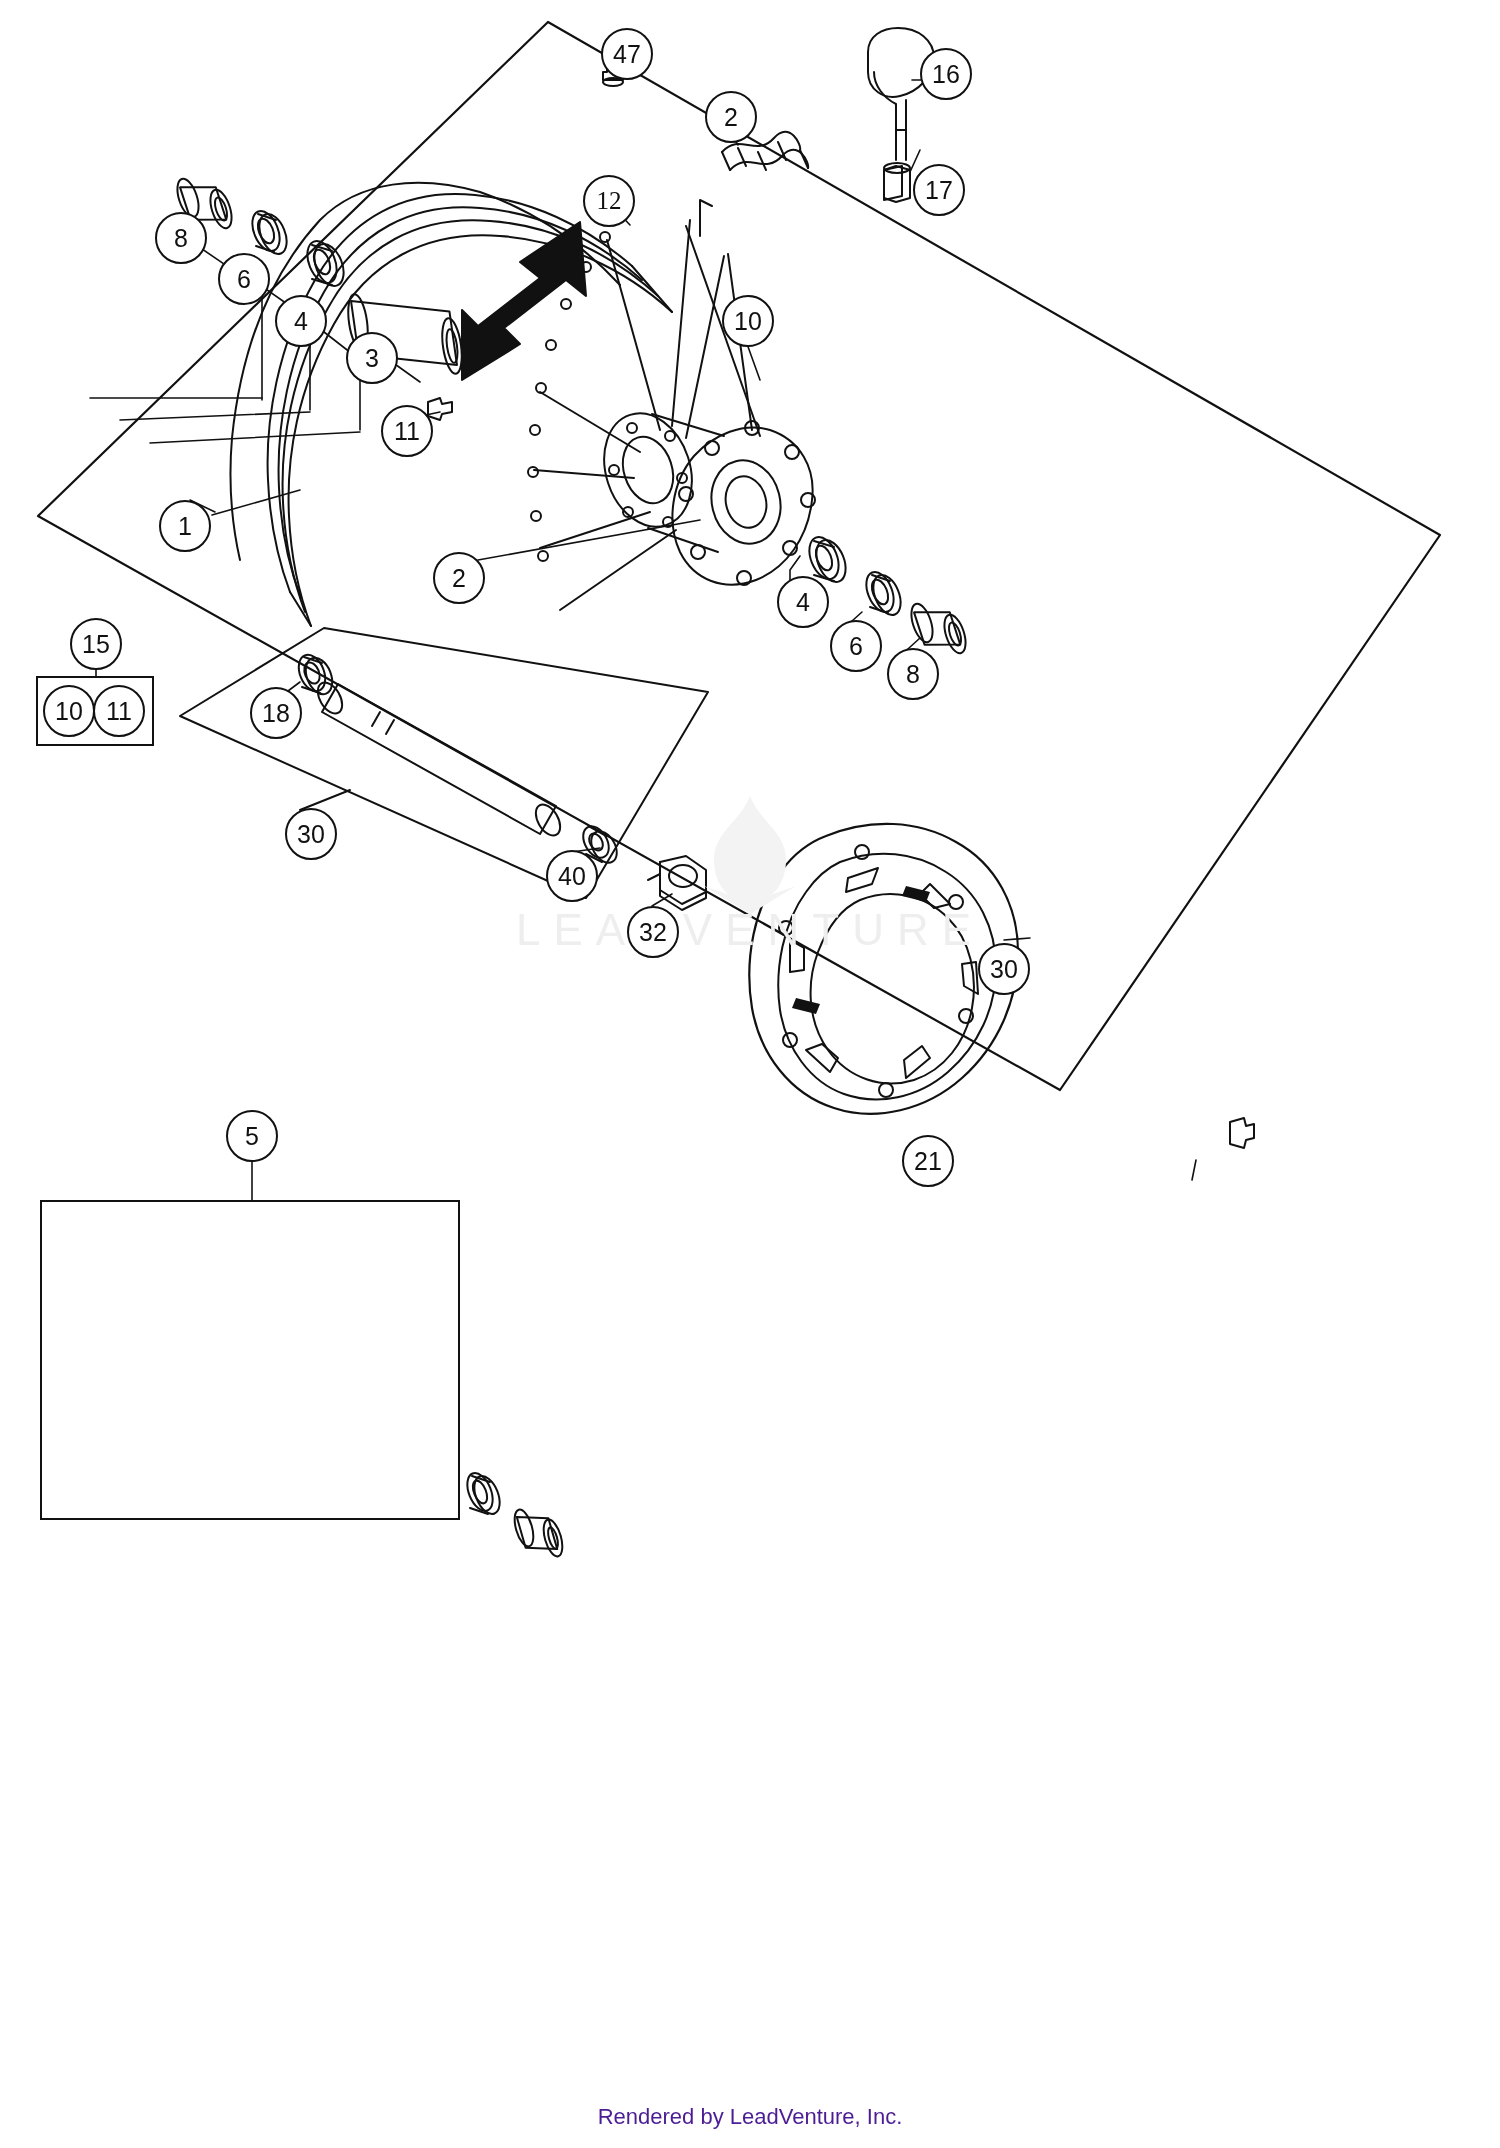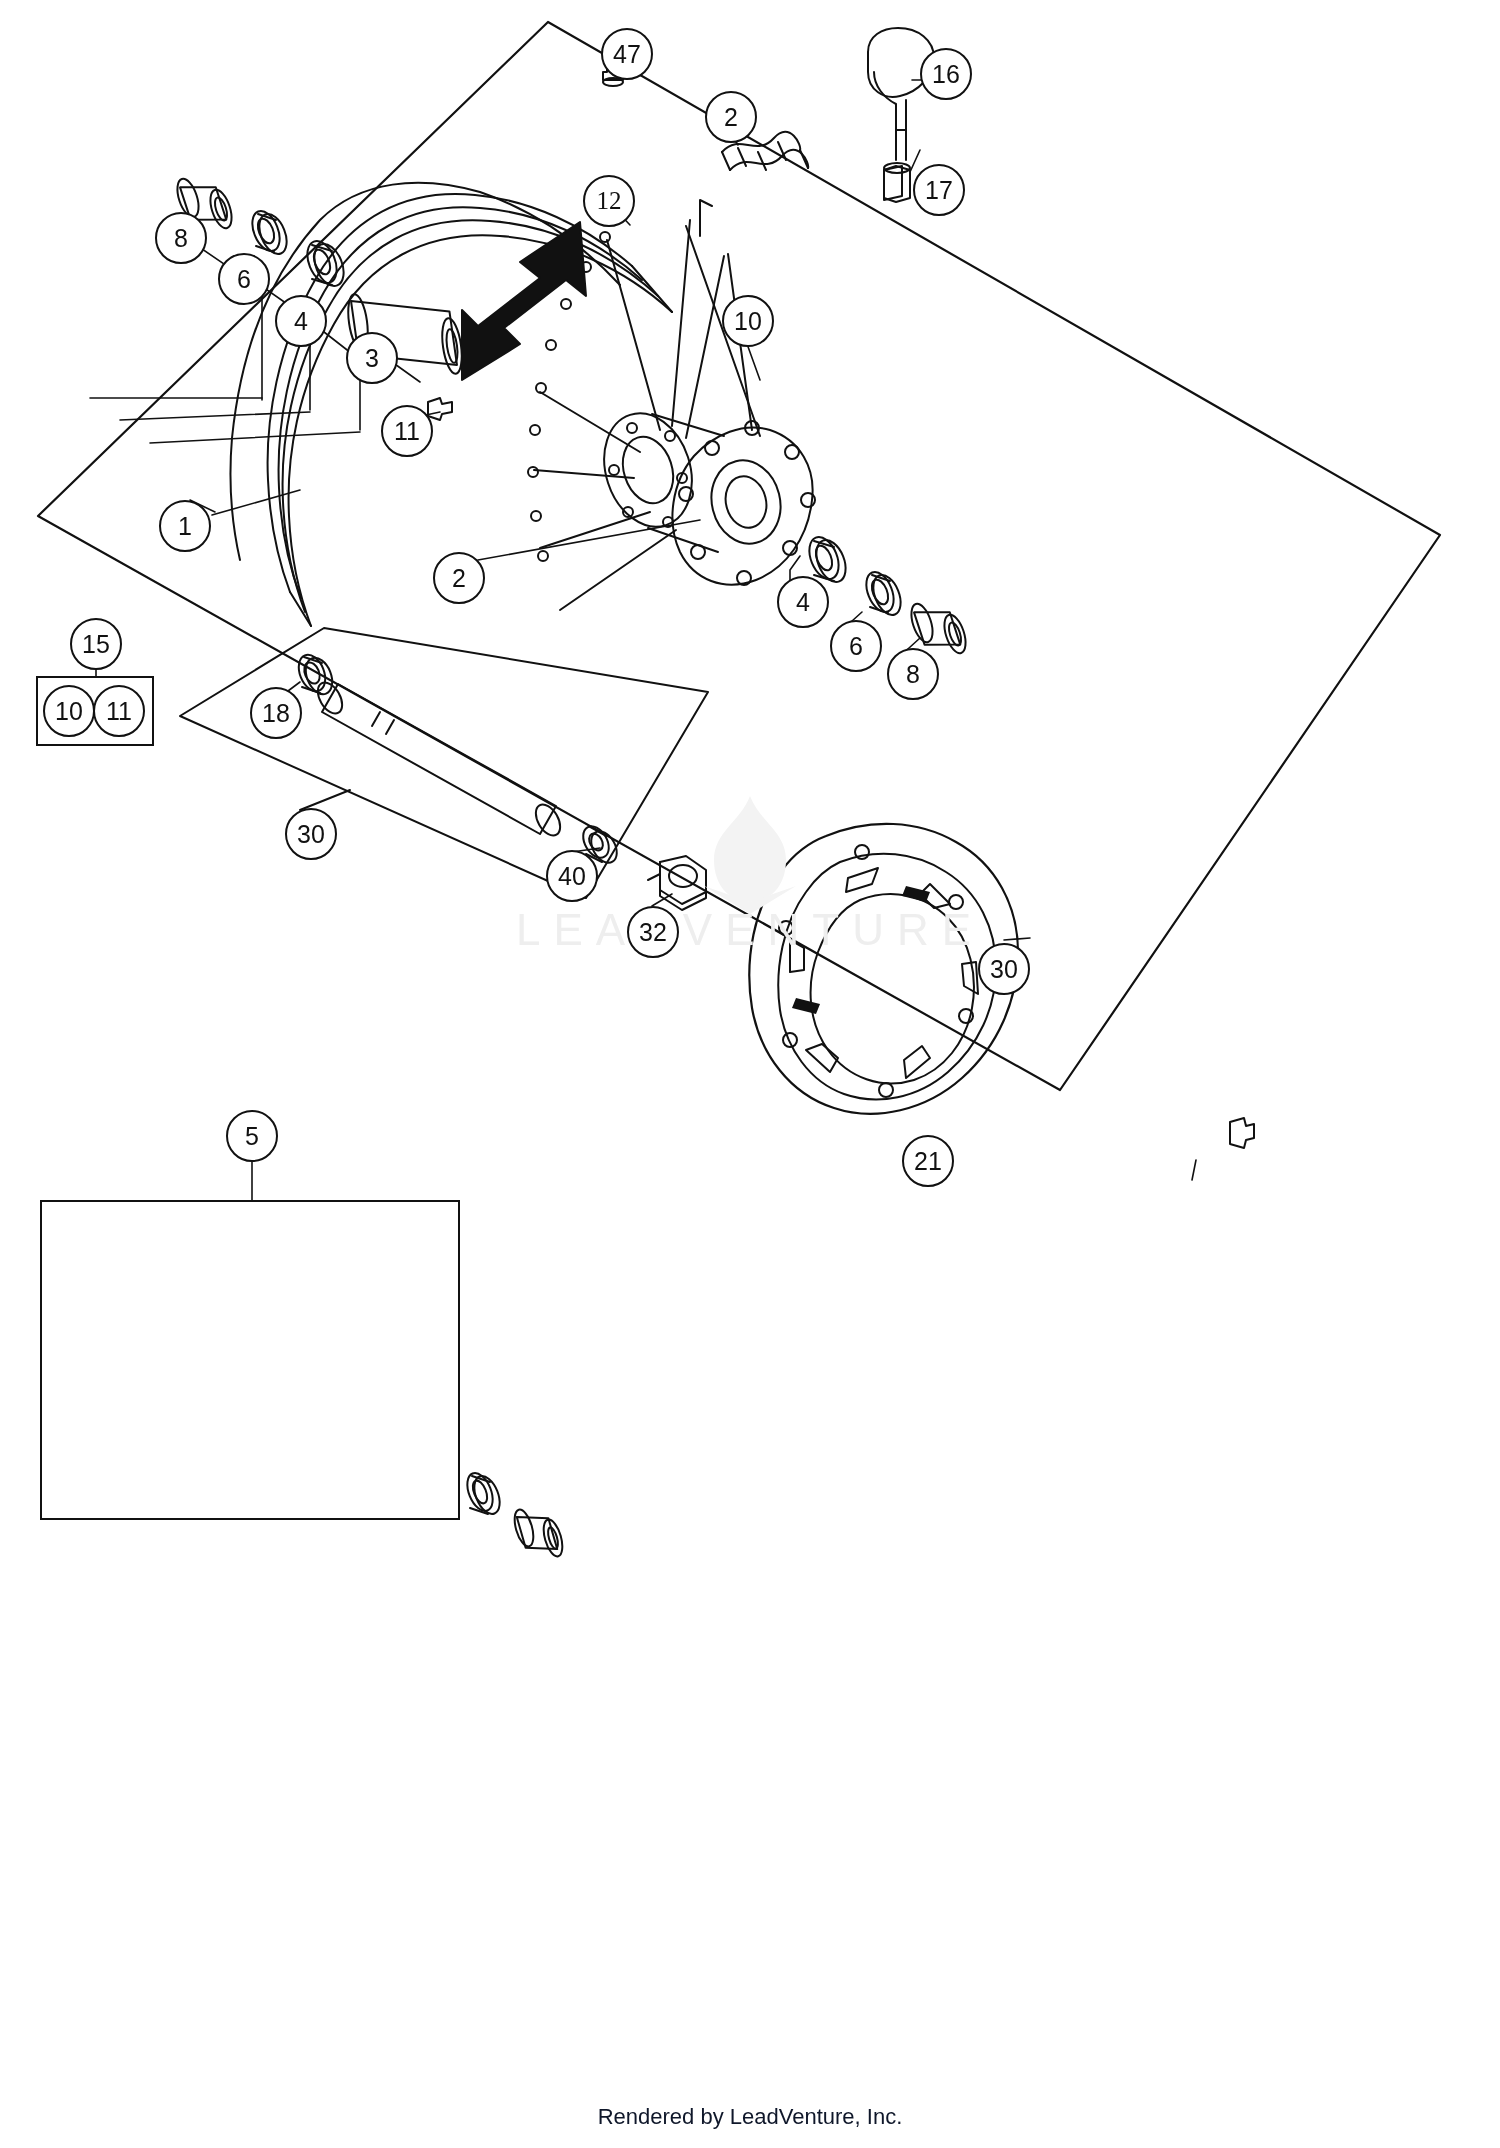--- a/index.html
+++ b/index.html
@@ -47,21 +47,21 @@
     background: #ffffff;
     box-sizing: border-box;
   }
   #footer-note {
     position: absolute;
     left: 0;
     right: 0;
     bottom: 18px;
     text-align: center;
     font-size: 22px;
-    color: #0f172a;
+    color: #4c1d95;
   }
   .watermark {
     position: absolute;
     left: 480px;
     top: 905px;
     width: 540px;
     text-align: center;
     font-size: 44px;
     letter-spacing: 13px;
     color: #eeeeee;

